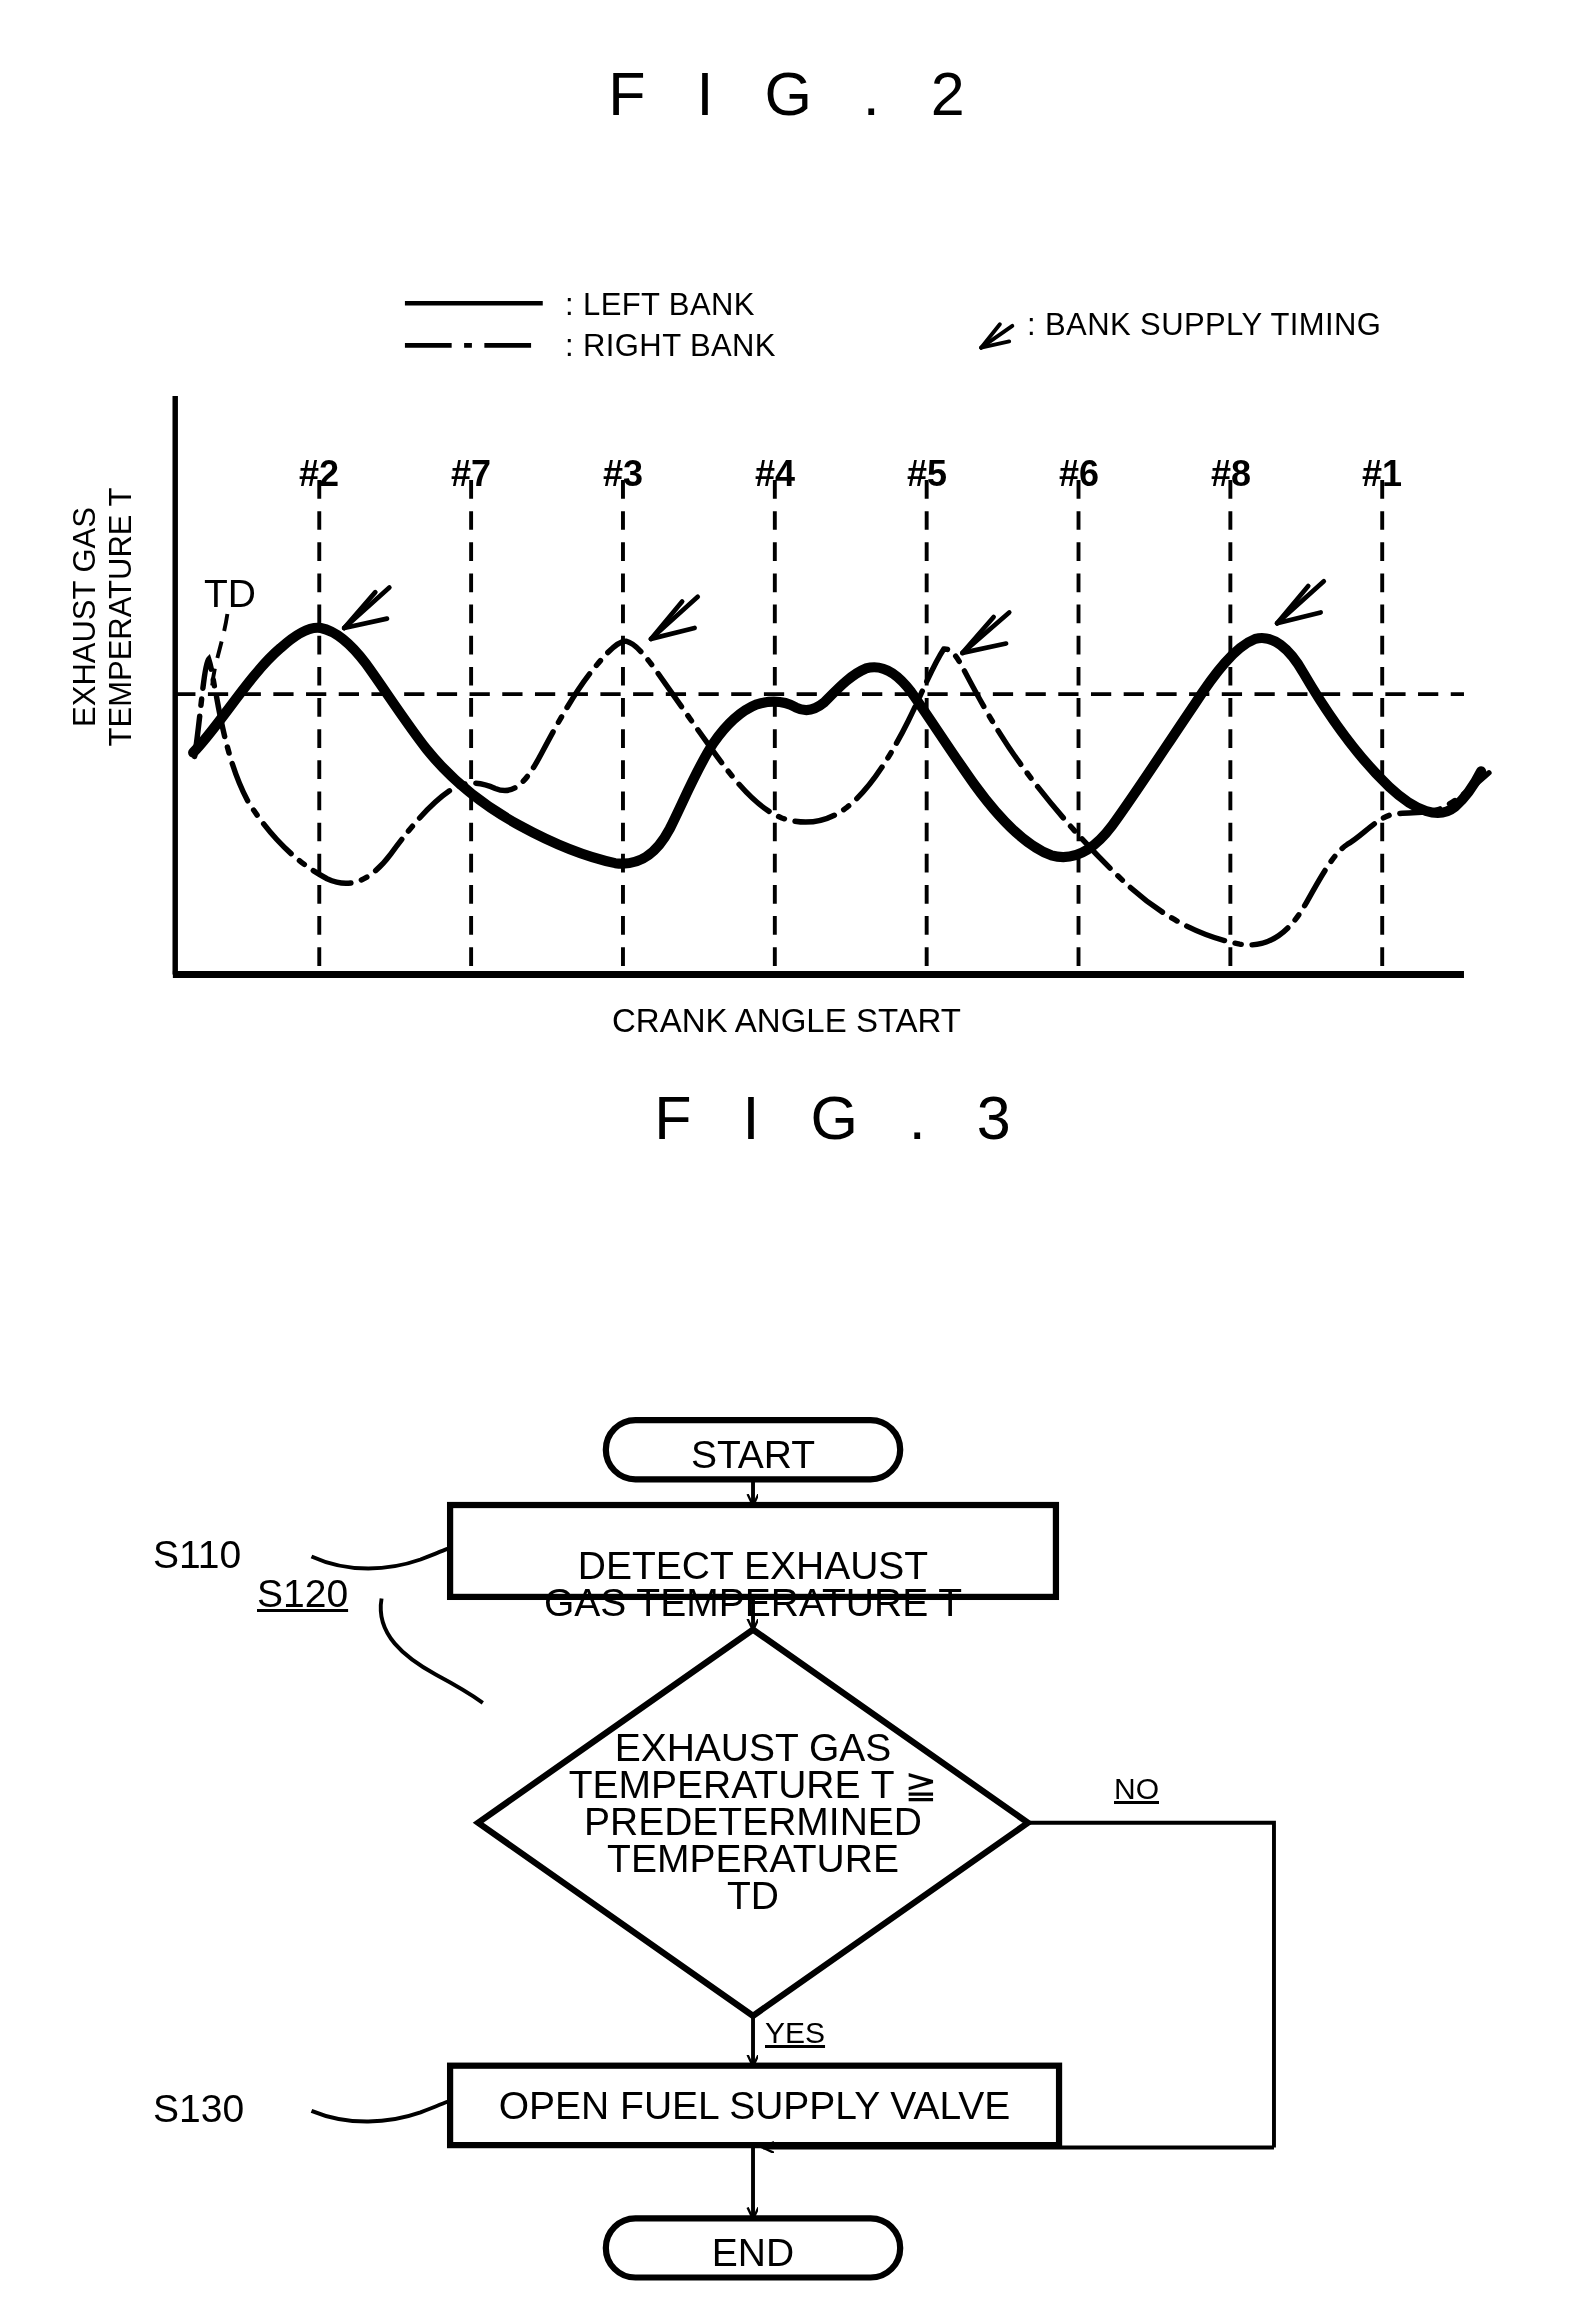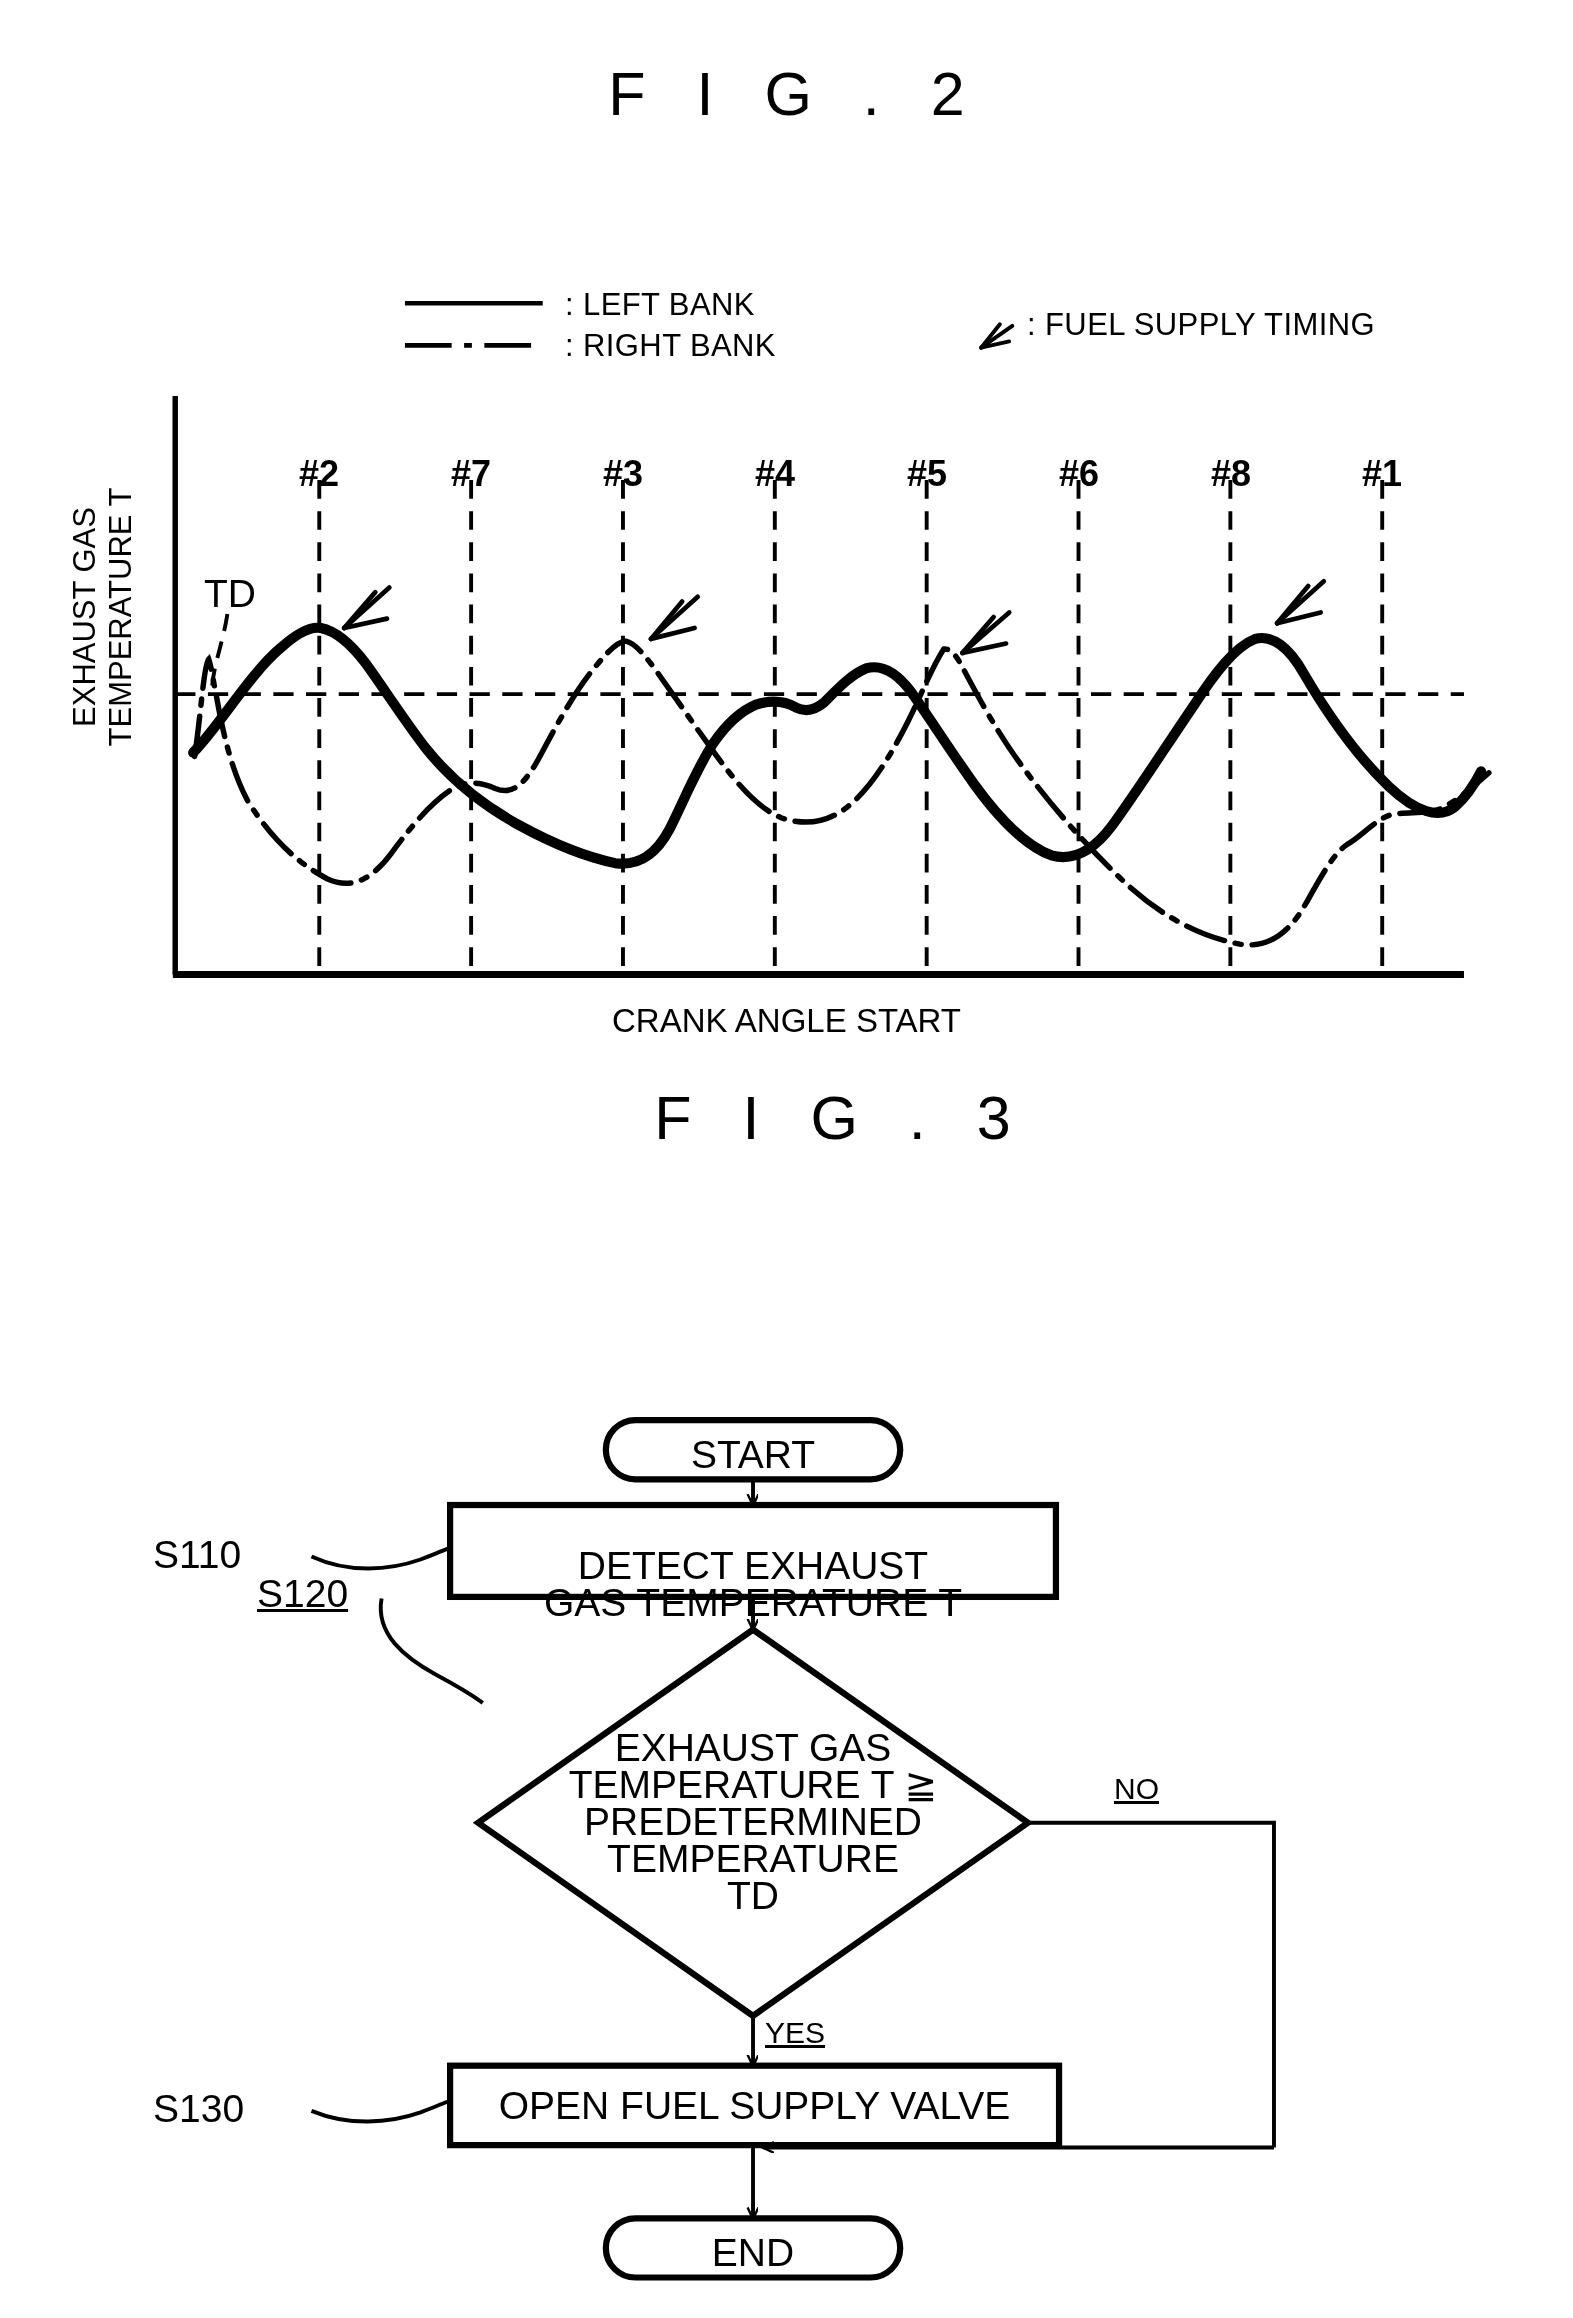--- a/index.html
+++ b/index.html
@@ -245,21 +245,21 @@
         <g>
           <line x1="1700" y1="700" x2="1640" y2="754"></line>
           <line x1="1640" y1="754" x2="1696" y2="740"></line>
           <line x1="1640" y1="754" x2="1680" y2="706"></line>
         </g>
       </g>
     </svg>
 
     <span class="legend-text" id="legend-left-bank-label">: LEFT BANK</span>
     <span class="legend-text" id="legend-right-bank-label">: RIGHT BANK</span>
-    <span class="legend-text" id="legend-fuel-label">: FUEL SUPPLY TIMING</span>
+    <span class="legend-text" id="legend-fuel-label">: BANK SUPPLY TIMING</span>
 
     <span class="cyl-label" style="left:319px">#2</span>
     <span class="cyl-label" style="left:471px">#7</span>
     <span class="cyl-label" style="left:623px">#3</span>
     <span class="cyl-label" style="left:775px">#4</span>
     <span class="cyl-label" style="left:927px">#5</span>
     <span class="cyl-label" style="left:1079px">#6</span>
     <span class="cyl-label" style="left:1231px">#8</span>
     <span class="cyl-label" style="left:1382px">#1</span>
 

